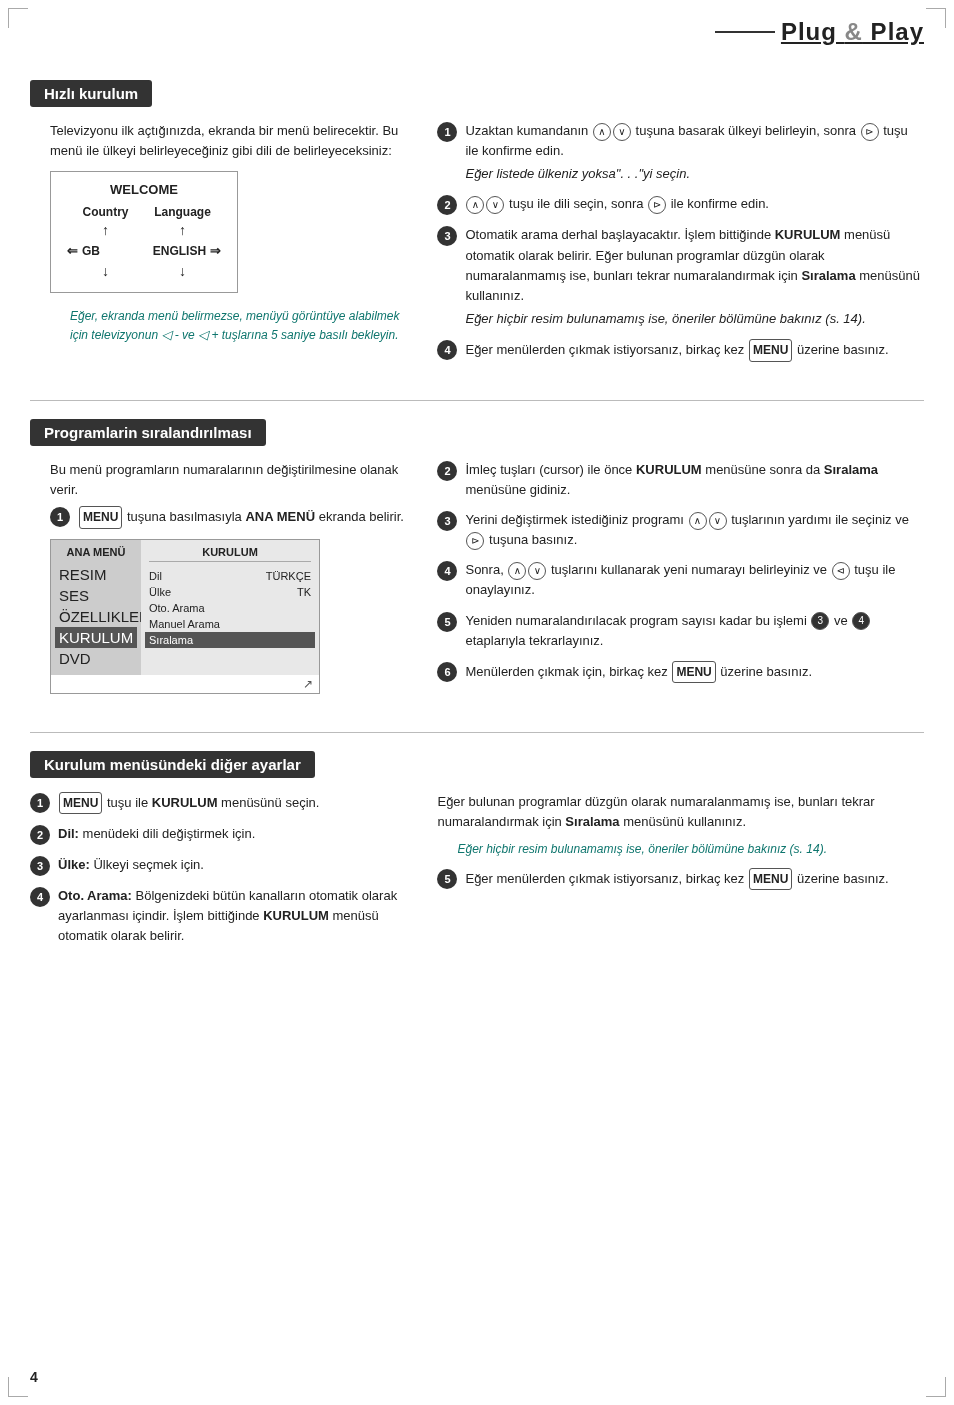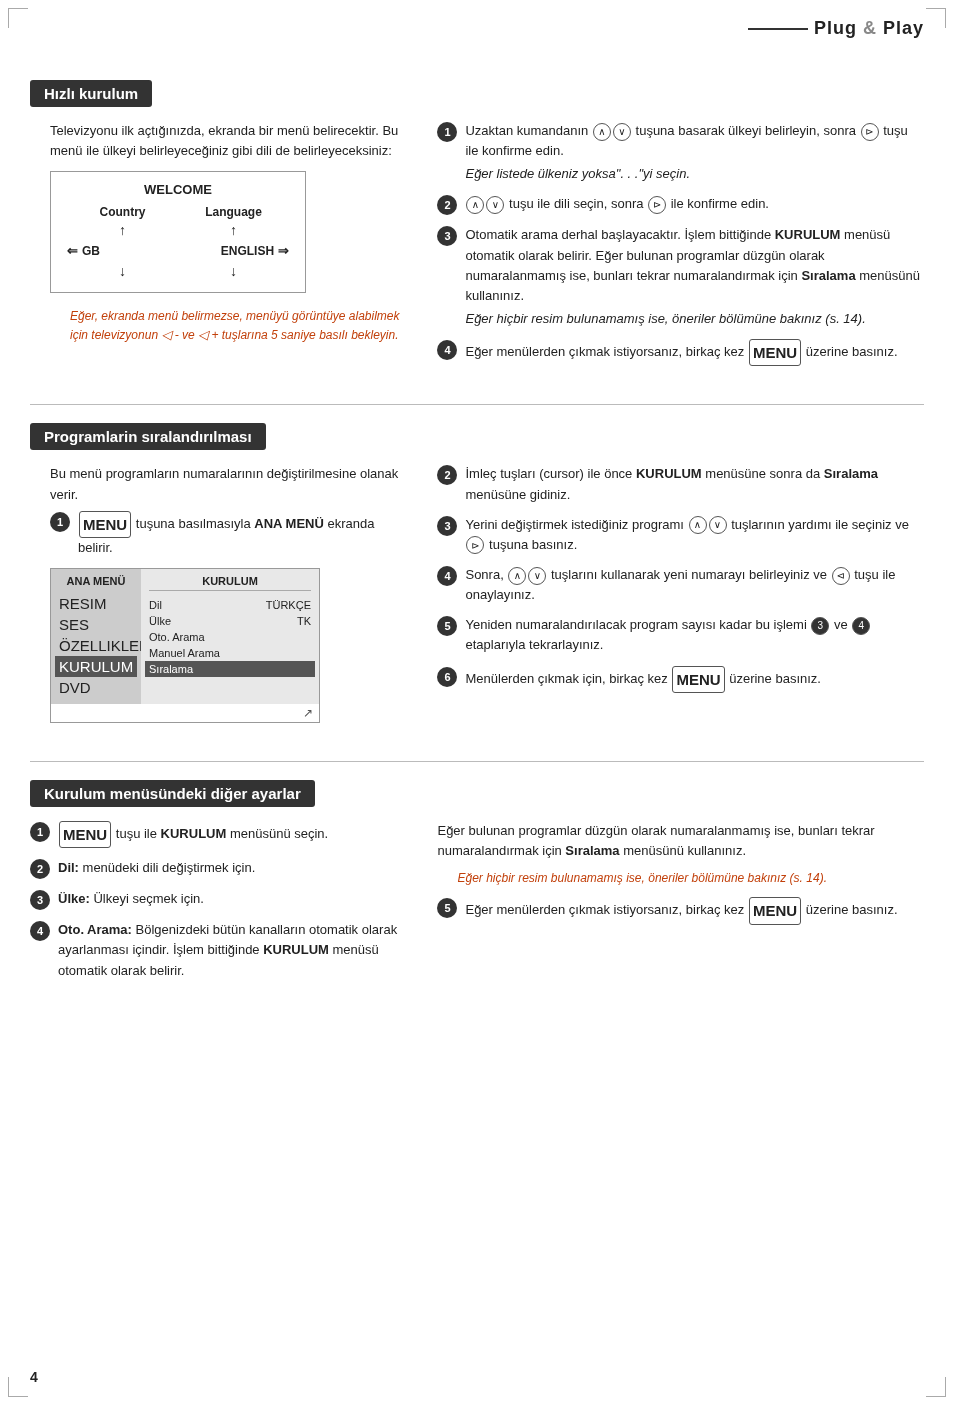--- a/index.html
+++ b/index.html
@@ -22,24 +22,25 @@
       display: flex;
       align-items: center;
       gap: 6px;
     }
     .brand-line {
       width: 60px;
       height: 2px;
       background: #333;
     }
     .brand-text {
-      font-size: 18px;
+      font-size: 24px;
       font-weight: bold;
       letter-spacing: 1px;
       color: #222;
+      text-decoration: underline;
     }
     .brand-amp {
       color: #888;
     }
 
     
     .section {
       margin-bottom: 28px;
       margin-top: 10px;
     }
@@ -64,21 +65,21 @@
       max-width: 42%;
     }
     .col-right {
       flex: 1;
     }
 
     
     .welcome-box {
       border: 1.5px solid #999;
       padding: 10px 16px;
-      width: 256px;
+      width: 188px;
       margin: 10px 0 14px 20px;
       text-align: center;
       font-size: 12px;
     }
     .welcome-title {
       font-weight: bold;
       font-size: 13px;
       margin-bottom: 8px;
     }
     .welcome-row {
@@ -116,21 +117,21 @@
     .arrow-left, .arrow-right {
       font-size: 13px;
     }
 
     
     .note-italic {
       font-style: italic;
       font-size: 12px;
       margin: 8px 0 6px 20px;
       line-height: 1.5;
-      color: #c2410c;
+      color: #0f766e;
     }
     .note-italic .arrow-icon {
       display: inline-block;
       font-size: 13px;
     }
     .step-row {
       display: flex;
       gap: 8px;
       margin-bottom: 10px;
       align-items: flex-start;
@@ -173,21 +174,21 @@
       font-size: 10px;
       margin: 0 1px;
       vertical-align: middle;
     }
     .btn-menu {
       display: inline-flex;
       align-items: center;
       justify-content: center;
       border: 1.5px solid #555;
       border-radius: 3px;
-      font-size: 15px;
+      font-size: 12px;
       padding: 1px 3px;
       margin: 0 1px;
       vertical-align: middle;
       font-weight: bold;
     }
 
     
     .menu-box {
       border: 1.5px solid #999;
       width: 270px;

